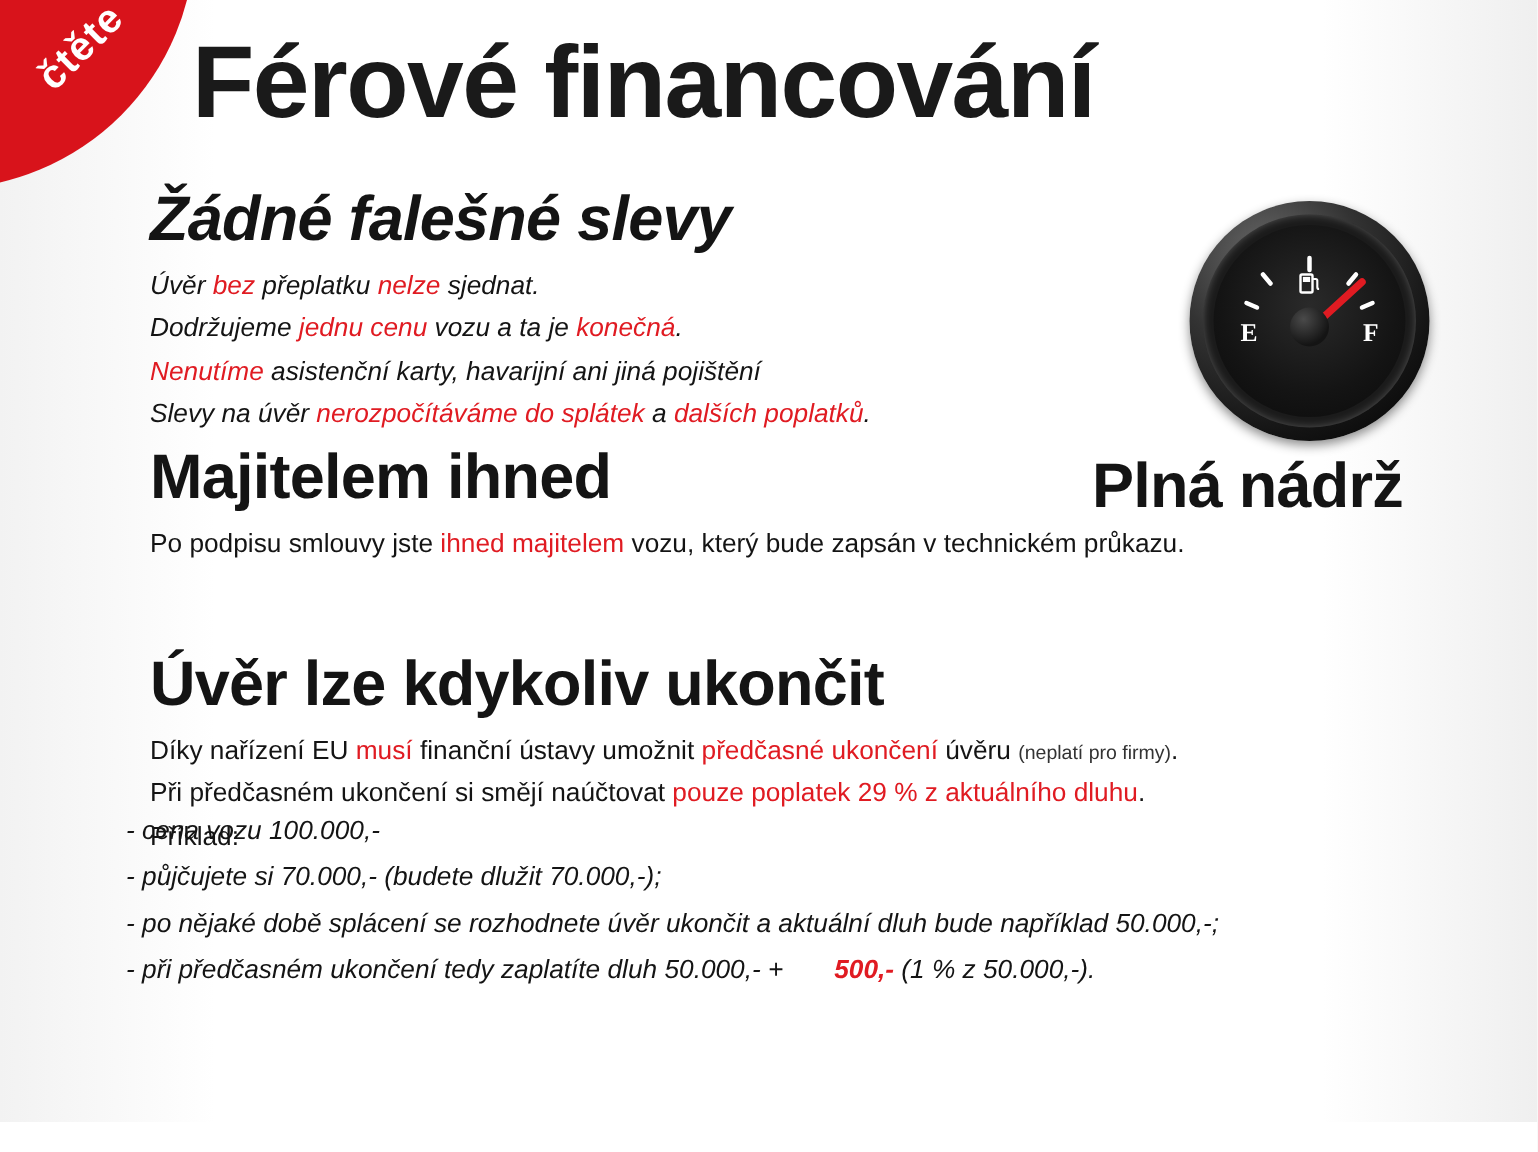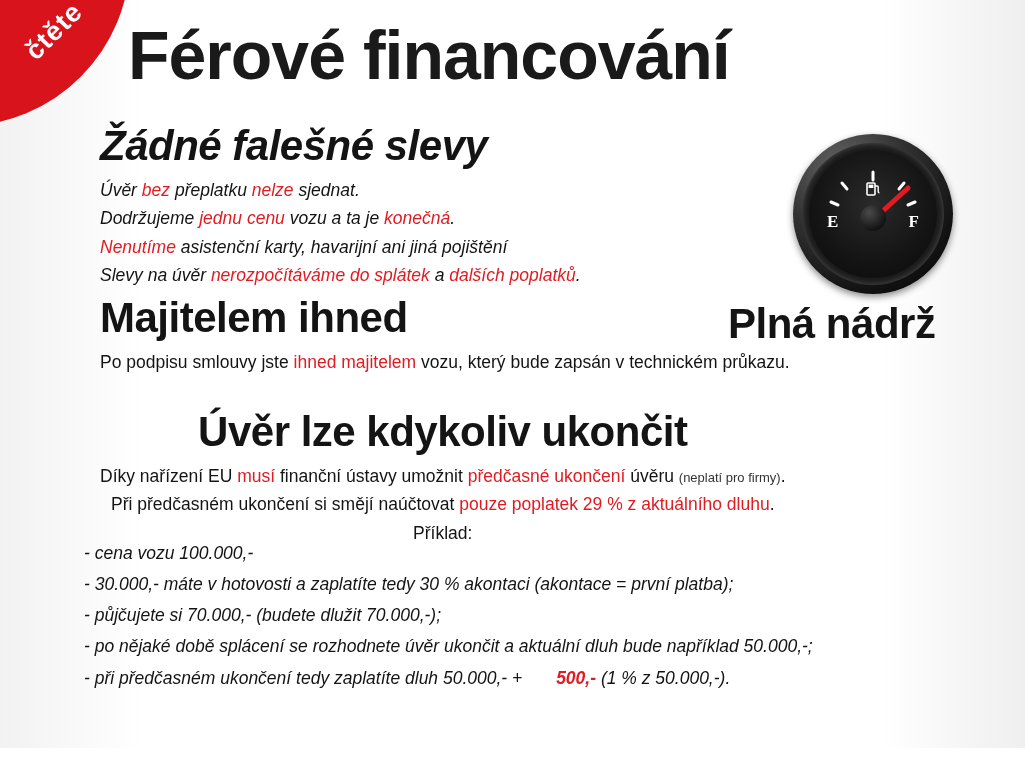--- a/index.html
+++ b/index.html
@@ -101,21 +101,21 @@
     font-size: 17.5px;
     font-style: italic;
     color: #141414;
     line-height: 1.78;
     white-space: nowrap;
   }
   .italic-line .red-b { font-style: italic; margin-left: 29px; }
 
   #sec1 { top: 122px; font-style: italic; }
   #sec2 { top: 294px; }
-  #sec3 { top: 408px; text-align: center; }
+  #sec3 { top: 432px; }
   #example { position: absolute; left: 84px; top: 538px; }
 
   
   .gauge-wrap {
     position: absolute;
     left: 793px;
     top: 134px;
     width: 160px;
     height: 160px;
   }
@@ -239,19 +239,18 @@
     <div class="section-head">Úvěr lze kdykoliv ukončit</div>
     <div>
         <div class="line"><span>Díky nařízení EU </span><span class="red">musí</span><span> finanční ústavy umožnit </span><span class="red">předčasné ukončení</span><span> úvěru </span><span class="small-note">(neplatí pro firmy)</span><span>.</span></div>
         <div class="line"><span>Při předčasném ukončení si smějí naúčtovat </span><span class="red">pouze poplatek 29 % z aktuálního dluhu</span><span>.</span></div>
         <div class="line"><span>Příklad:</span></div>
       </div>
   </div>
 
   <div id="example">
       <div class="italic-line"><span>- cena vozu 100.000,-</span></div>
-      <div class="italic-line"><span>- 30.000,- máte v hotovosti a zaplatíte tedy 30 % akontaci (akontace = první platba);</span></div>
       <div class="italic-line"><span>- půjčujete si 70.000,- (budete dlužit 70.000,-);</span></div>
       <div class="italic-line"><span>- po nějaké době splácení se rozhodnete úvěr ukončit a aktuální dluh bude například 50.000,-;</span></div>
       <div class="italic-line"><span>- při předčasném ukončení tedy zaplatíte dluh 50.000,- + </span><span class="red-b">500,-</span><span> (1 % z 50.000,-).</span></div>
     </div>
 
 </div>
 
 </body></html>

